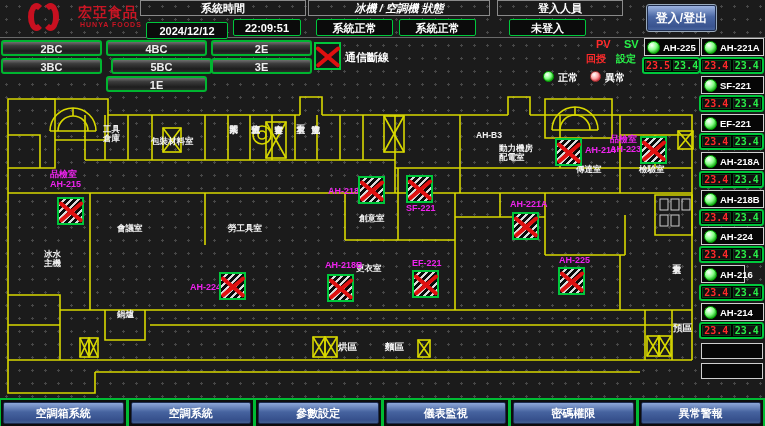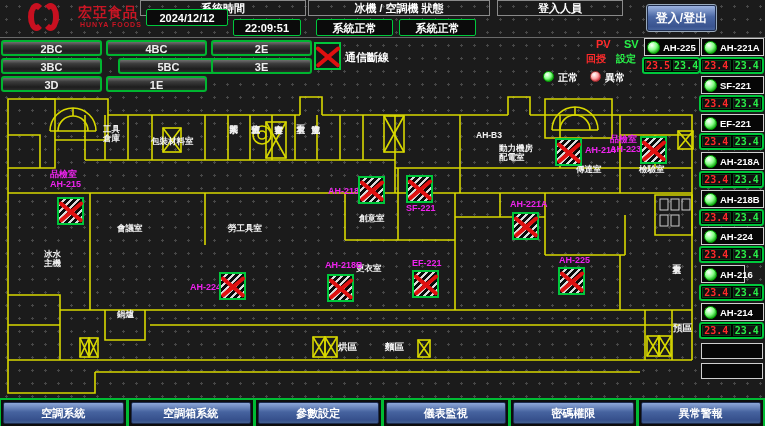--- a/index.html
+++ b/index.html
@@ -60,38 +60,38 @@
   <div class="abs topbar"></div>
 
   <div class="abs logo-mark">
     <span class="arc a1"></span>
       <span class="arc a2"></span>
   </div>
   <div class="abs logo-title">宏亞食品</div>
   <div class="abs logo-sub">HUNYA FOODS</div>
 
   <div class="abs hcell" style="left:140px;top:0;width:166px;">系統時間</div>
-  <div class="abs gbox" style="left:146px;top:9px;width:82px;">2024/12/12</div>
+  <div class="abs gbox" style="left:146px;top:22px;width:82px;">2024/12/12</div>
   <div class="abs gbox" style="left:233px;top:19px;width:68px;">22:09:51</div>
 
-  <div class="abs hcell" style="left:308px;top:0;width:182px;">冰機 / 空調機 狀態</div>
+  <div class="abs hcell" style="left:308px;top:0;width:182px;font-style:italic;">冰機 / 空調機 狀態</div>
   <div class="abs gbox" style="left:316px;top:19px;width:77px;">系統正常</div>
   <div class="abs gbox" style="left:399px;top:19px;width:77px;">系統正常</div>
 
   <div class="abs hcell" style="left:497px;top:0;width:126px;">登入人員</div>
+  <div class="abs gbox" style="left:509px;top:19px;width:77px;">未登入</div>
 
   <button class="abs btn-blue" style="left:647px;top:5px;width:69px;height:26px;font-size:12px;">登入/登出</button>
 
   <button class="abs fbtn" style="left:1px;top:40px;">2BC</button>
   <button class="abs fbtn" style="left:106px;top:40px;">4BC</button>
   <button class="abs fbtn" style="left:211px;top:40px;">2E</button>
   <button class="abs fbtn" style="left:1px;top:58px;">3BC</button>
-  <button class="abs fbtn" style="left:118px;top:58px;">5BC</button>
+  <button class="abs fbtn" style="left:111px;top:58px;">5BC</button>
   <button class="abs fbtn" style="left:211px;top:58px;">3E</button>
-  <button class="abs fbtn" style="left:1px;top:76px;">3D</button>
   <button class="abs fbtn" style="left:106px;top:76px;">1E</button>
 
   <div class="abs marker plain" style="left:314px;top:42px;"></div>
   <div class="abs legend-text" style="left:345px;top:50px;">通信斷線</div>
 
   <div class="abs led" style="left:543px;top:71px;"></div>
   <div class="abs legend-text" style="left:558px;top:71px;font-size:10px;">正常</div>
   <div class="abs led red" style="left:590px;top:71px;"></div>
   <div class="abs legend-text" style="left:605px;top:71px;font-size:10px;">異常</div>
 
@@ -350,26 +350,26 @@
 
   <div class="abs mlabel" style="left:610px;top:135px;">品檢室
 AH-223</div>
   <div class="abs marker" style="left:640px;top:136px;"></div>
 
   <div class="abs mlabel" style="left:510px;top:200px;">AH-221A</div>
   <div class="abs marker" style="left:512px;top:212px;"></div>
 
   <div class="abs nav">
     <div class="seg">
+        <button>空調箱系統</button>
+      </div>
+    <div class="seg">
         <button>空調系統</button>
       </div>
     <div class="seg">
-        <button>空調箱系統</button>
-      </div>
-    <div class="seg">
         <button>參數設定</button>
       </div>
     <div class="seg">
         <button>儀表監視</button>
       </div>
     <div class="seg">
         <button>密碼權限</button>
       </div>
     <div class="seg">
         <button>異常警報</button>

